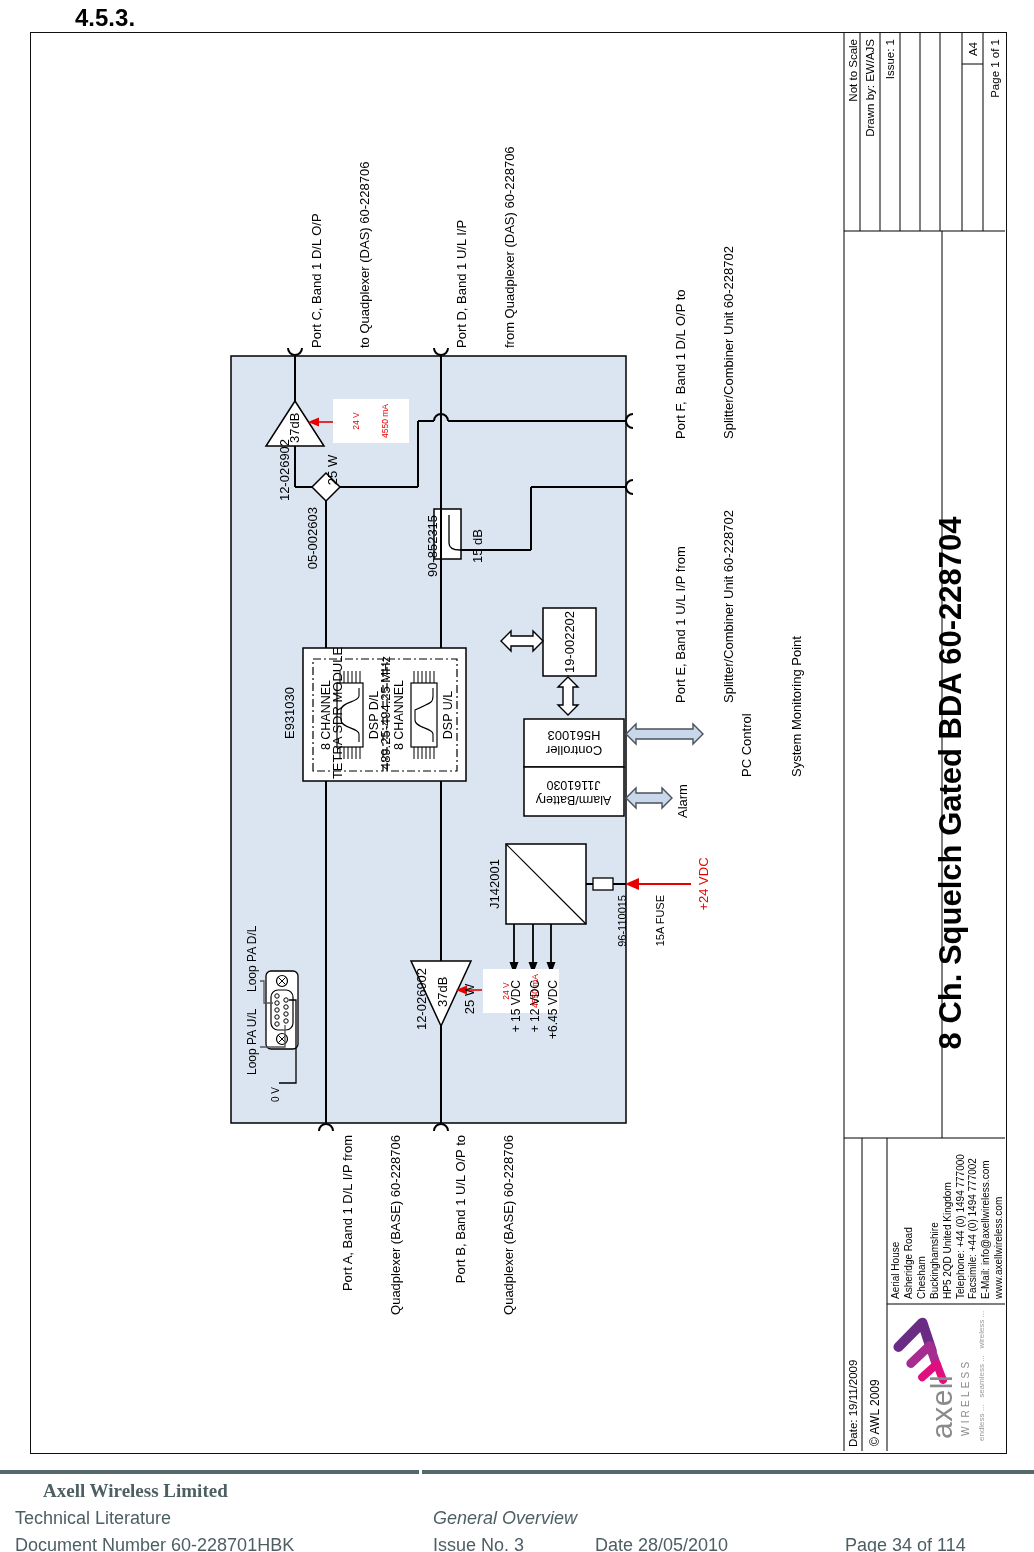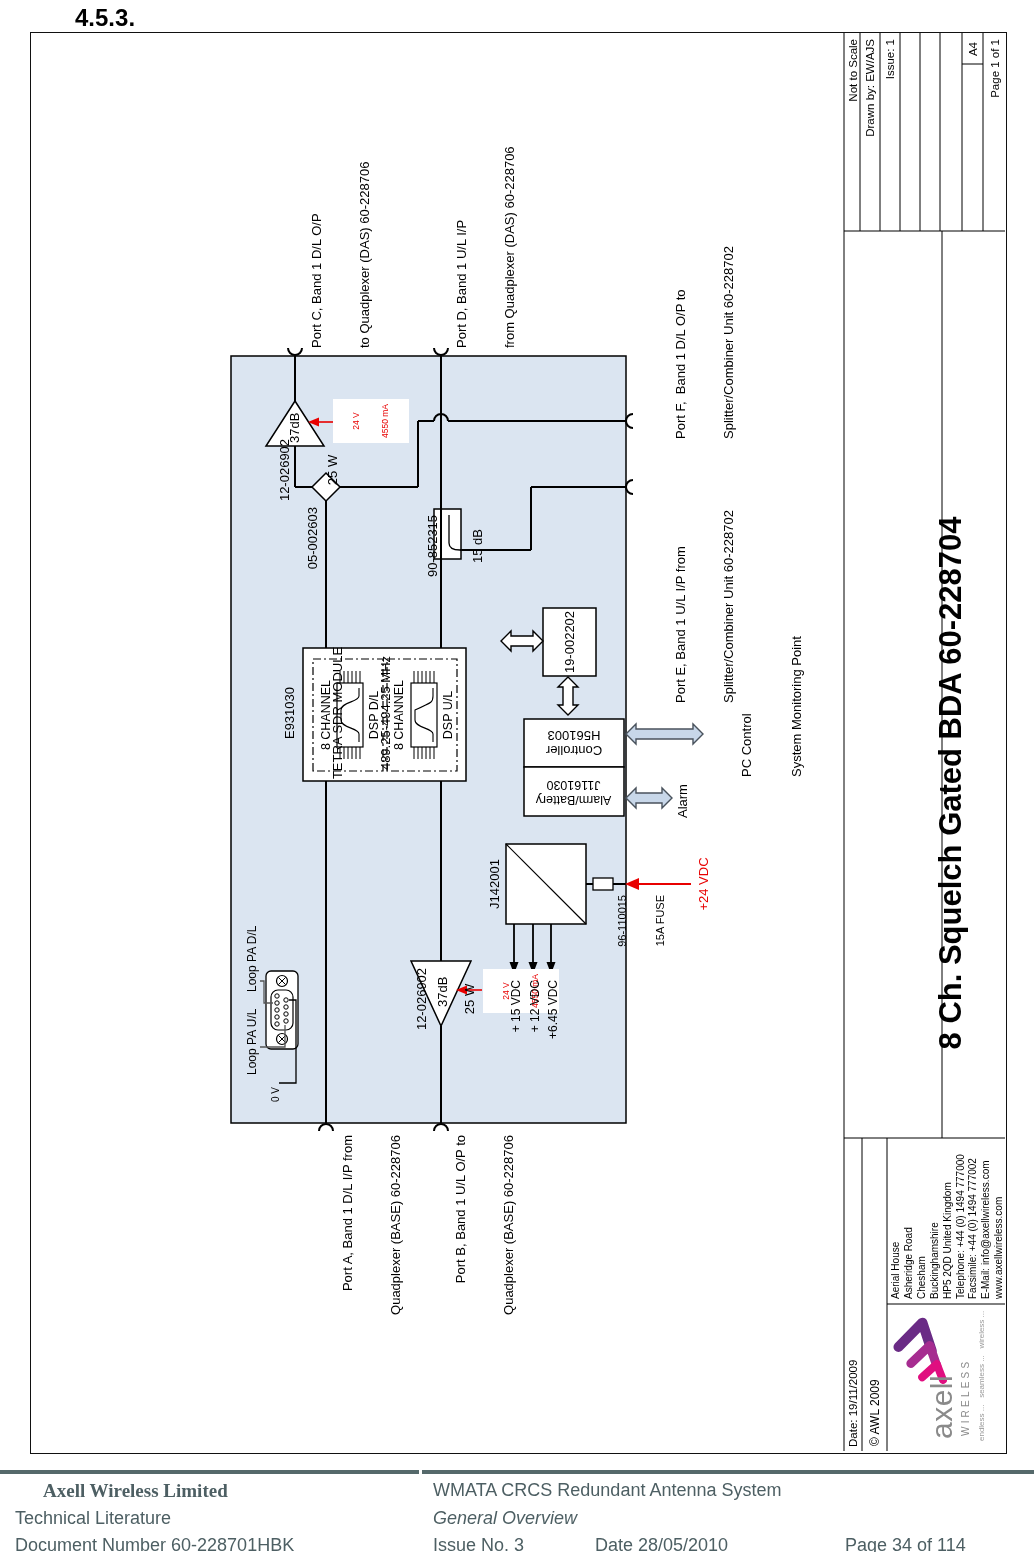--- a/index.html
+++ b/index.html
@@ -332,19 +332,18 @@
 </div>
 </div>
 
 <div id="footer">
   <div class="col1">
     <div class="row serifb" style="left:15px;top:6px;margin-left:28px;">Axell Wireless Limited</div>
     <div class="row" style="left:15px;top:34px;text-align:right;">Technical Literature</div>
     <div class="row" style="left:15px;top:61px;">Document Number 60-228701HBK</div>
   </div>
   <div class="col2">
-    <div class="row" style="left:11px;top:6px;">WMATA CRCS Redundant Antenna System</div>
     <div class="row" style="left:11px;top:34px;font-style:italic;">General Overview</div>
     <div class="row" style="left:11px;top:61px;">Issue No. 3</div>
     <div class="row" style="left:173px;top:61px;">Date 28/05/2010</div>
     <div class="row" style="left:423px;top:61px;">Page 34 of 114</div>
   </div>
 </div>
 
 </body></html>

